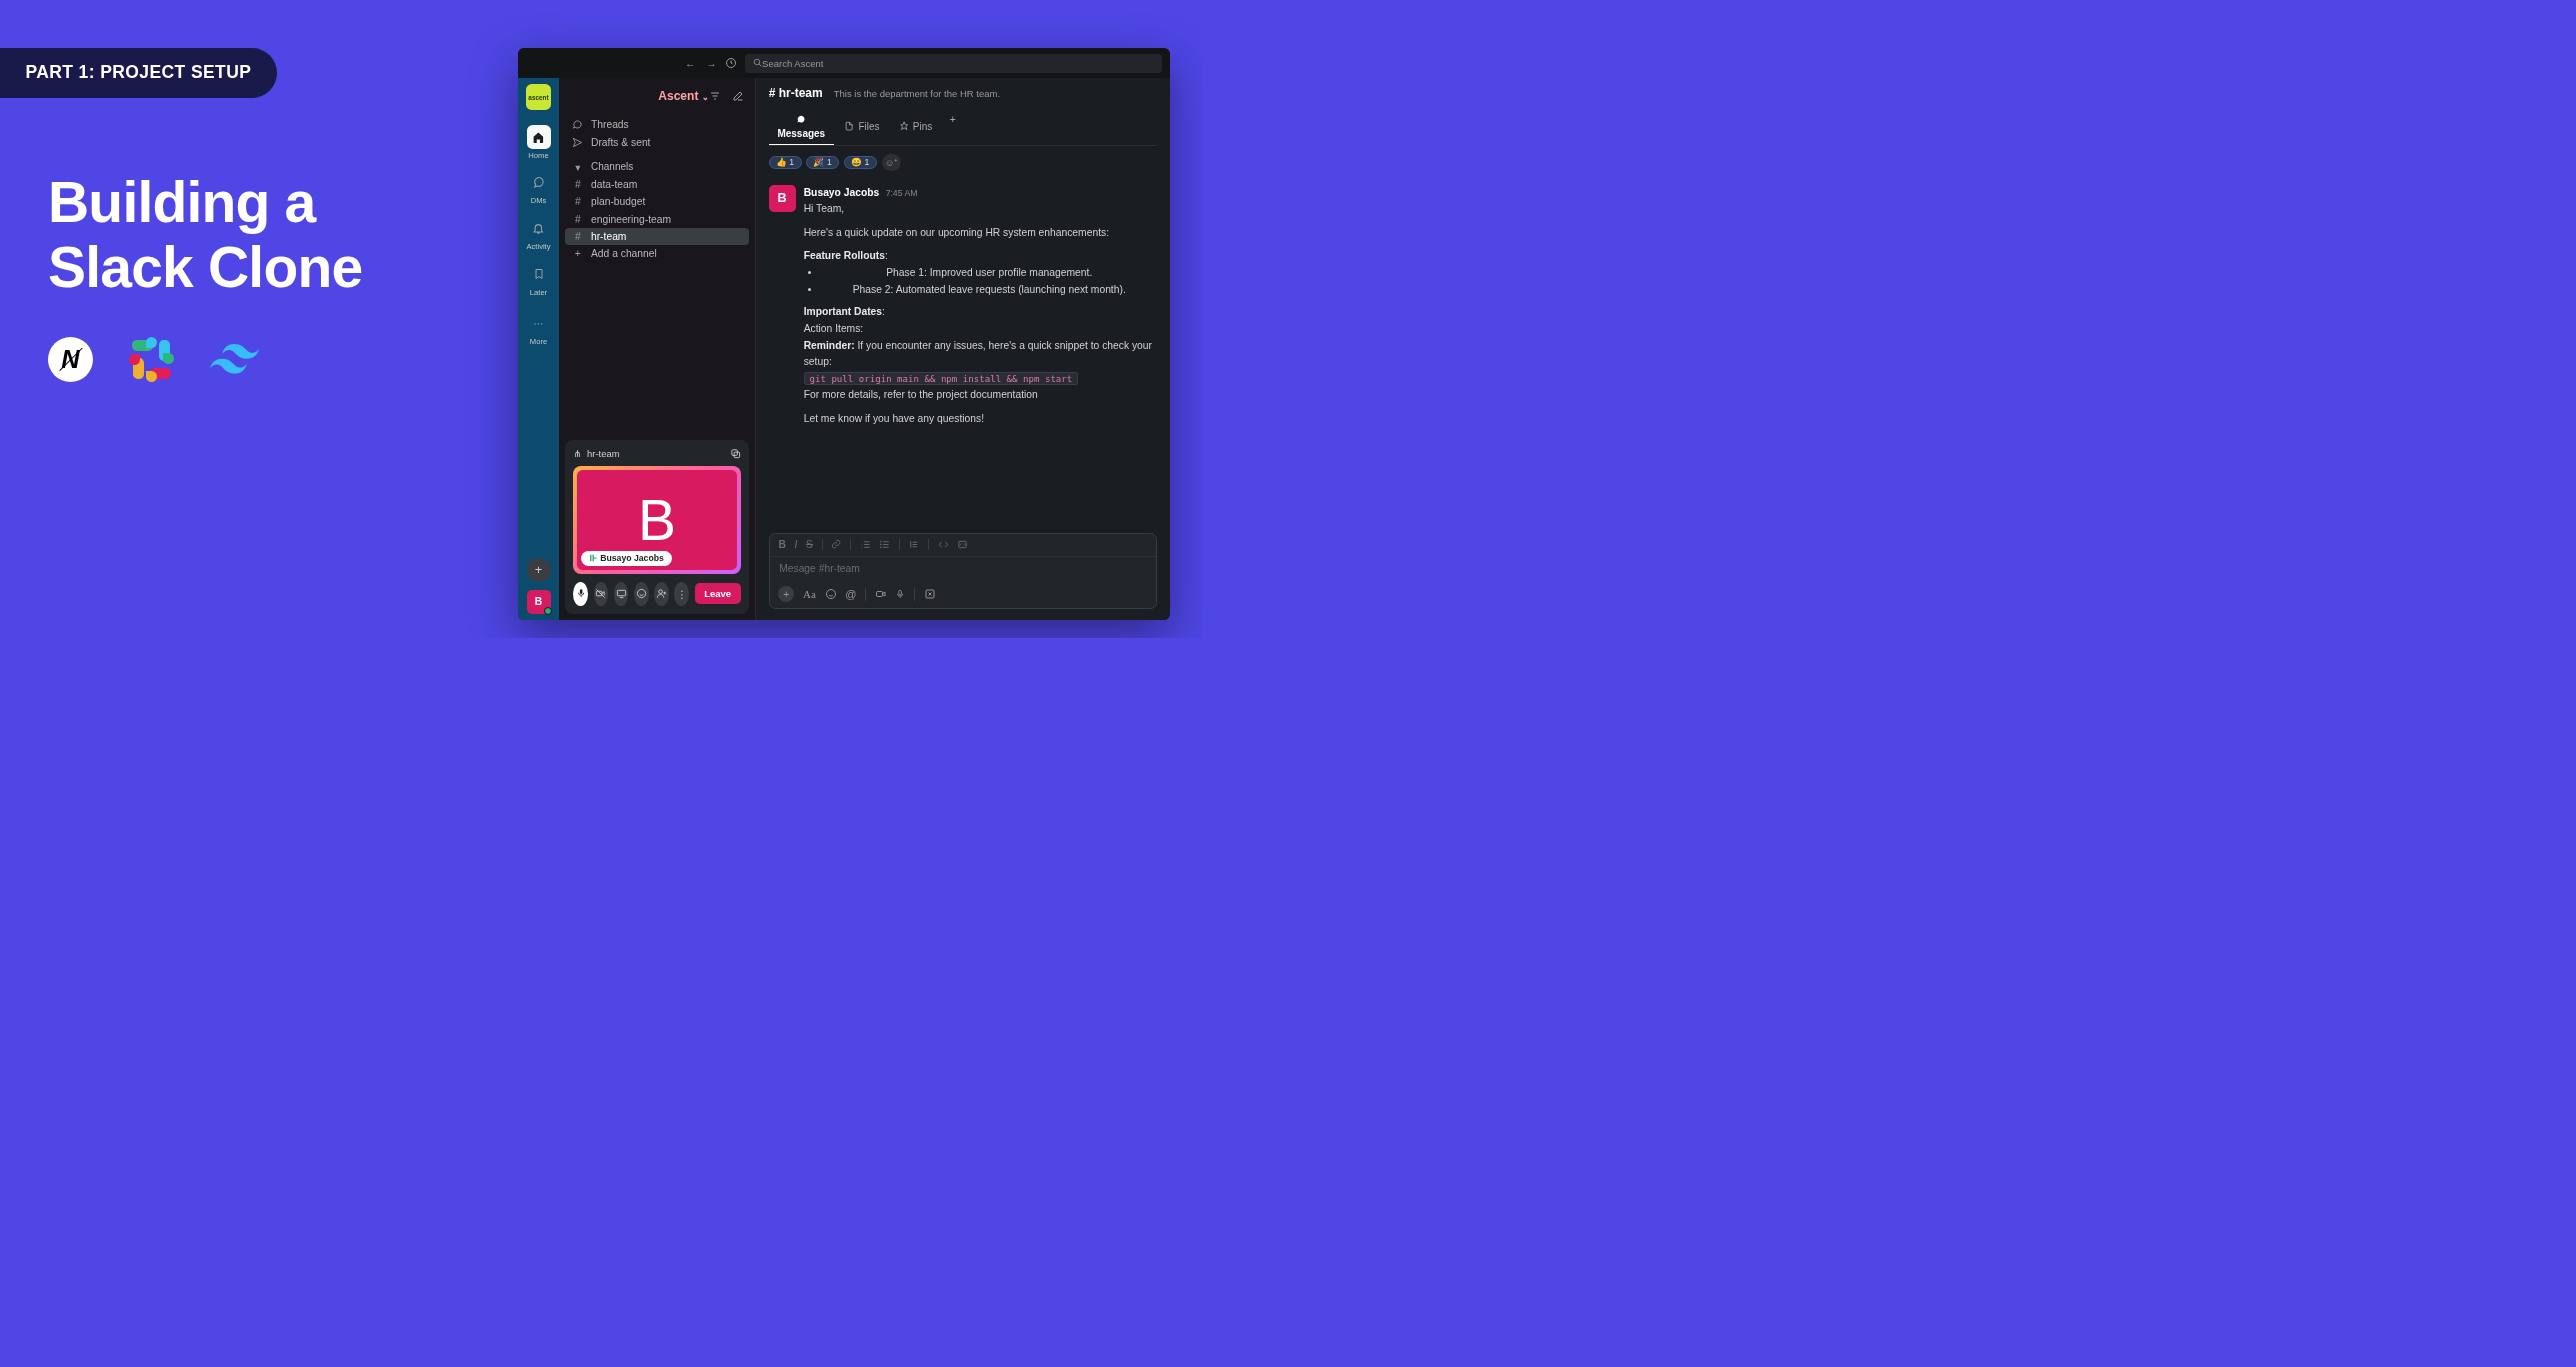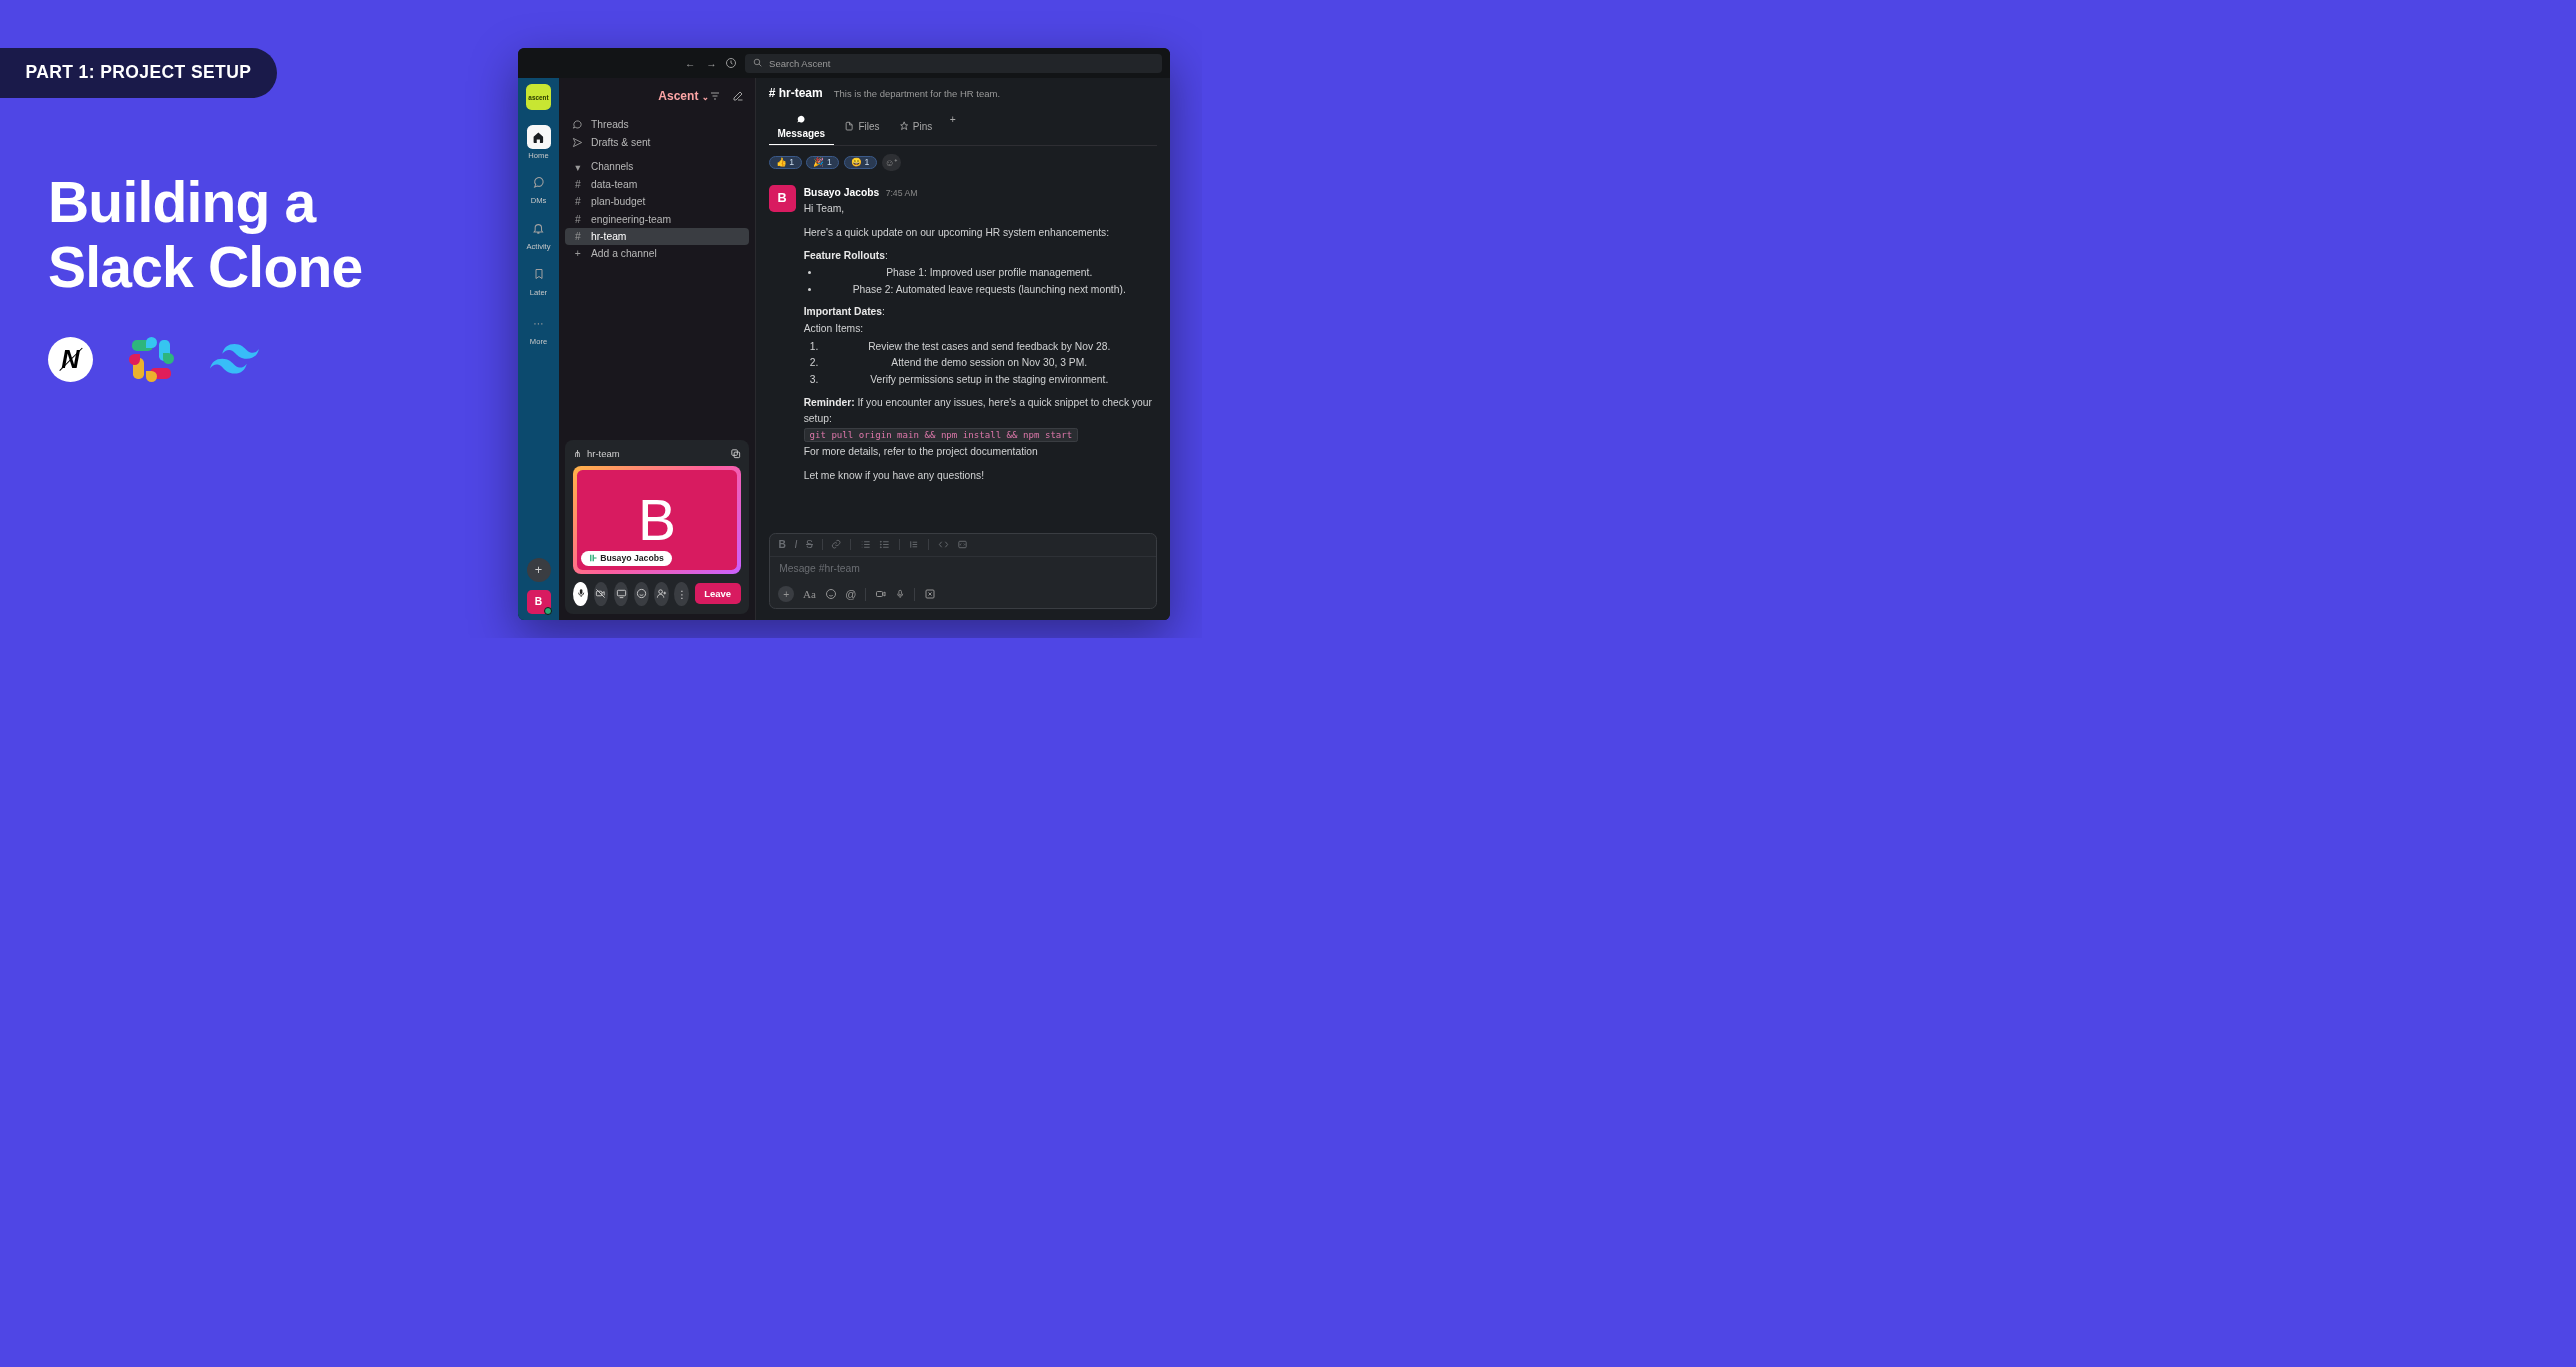--- a/index.html
+++ b/index.html
@@ -21,21 +21,21 @@
 .slack-logo .r7 { width: 11px; height: 11px; background: #e01e5a; bottom: 16.7px; left: 0; border-radius: 50% 0 50% 50%; }
 .slack-logo .r8 { width: 20.7px; height: 11px; background: #e01e5a; bottom: 3.2px; right: 3.2px; }
 .tailwind-logo svg { width: 49px; height: 30px; }
 
 
 .app { position: absolute; right: 32px; top: 48px; width: 652px; height: 572px; background: #1a1d21; border-radius: 6.4px; overflow: hidden; display: flex; flex-direction: column; box-shadow: 0 16px 48px rgba(0,0,0,0.4); color: #d1d2d3; font-size: 10.3px; }
 .topbar { height: 30px; background: #121416; display: flex; align-items: center; padding: 0 8px; gap: 8px; }
 .nav-arrows { display: flex; gap: 11px; margin-left: 159px; color: #9a9a9a; }
 .nav-arrows span { cursor: pointer; }
 .clock-ic { color: #9a9a9a; }
-.search { flex: 1; background: #222529; border-radius: 4px; height: 19px; display: flex; align-items: center; padding: 0 8px; gap: 7px; color: #9a9a9a; font-size: 9.5px; }
+.search { flex: 1; background: #222529; border-radius: 4px; height: 19px; display: flex; align-items: center; padding: 0 8px; gap: 0; color: #9a9a9a; font-size: 9.5px; }
 .body { flex: 1; display: flex; min-height: 0; }
 .rail { width: 41px; background: #0c4a6e; display: flex; flex-direction: column; align-items: center; padding: 6.4px 0; gap: 3.2px; position: relative; }
 .ws-badge { width: 25.4px; height: 25.4px; background: #c8e632; border-radius: 5.6px; display: flex; align-items: center; justify-content: center; font-size: 6.4px; font-weight: 700; color: #2a3a00; margin-bottom: 8px; }
 .rail-item { width: 35px; display: flex; flex-direction: column; align-items: center; gap: 1.6px; padding: 4px 0; border-radius: 5.6px; color: #a0a0a0; cursor: pointer; }
 .rail-item.active .rail-ic { background: #f8f8f8; color: #1a1d21; }
 .rail-ic { width: 24px; height: 24px; border-radius: 5.6px; display: flex; align-items: center; justify-content: center; }
 .rail-label { font-size: 7.6px; color: #c8c8c8; }
 .rail-more { color: #a0a0a0; margin-top: 3.2px; cursor: pointer; }
 .rail-bottom { margin-top: auto; display: flex; flex-direction: column; align-items: center; gap: 8px; }
 .plus-circle { width: 24px; height: 24px; border-radius: 50%; background: #3a3d42; display: flex; align-items: center; justify-content: center; color: #d0d0d0; cursor: pointer; font-size: 12.7px; }
@@ -368,25 +368,20 @@
             </div>
             <p>Hi Team,</p>
             <p style="margin-top:8px">Here's a quick update on our upcoming HR system enhancements:</p>
             <p style="margin-top:6.4px"><strong>Feature Rollouts</strong>:</p>
             <ul>
               <li>Phase 1: Improved user profile management.</li>
               <li>Phase 2: Automated leave requests (launching next month).</li>
             </ul>
             <p><strong>Important Dates</strong>:</p>
             <p>Action Items:</p>
-            <ol>
-              <li>Review the test cases and send feedback by Nov 28.</li>
-              <li>Attend the demo session on Nov 30, 3 PM.</li>
-              <li>Verify permissions setup in the staging environment.</li>
-            </ol>
             <p><strong>Reminder:</strong><span> If you encounter any issues, here's a quick snippet to check your setup:</span></p>
             <p><span class="code-inline">git pull origin main &amp;&amp; npm install &amp;&amp; npm start</span></p>
             <p>For more details, refer to the project documentation</p>
             <p style="margin-top:8px">Let me know if you have any questions!</p>
 
           </div>
         </div>
       </div>
 
       <div class="composer">

